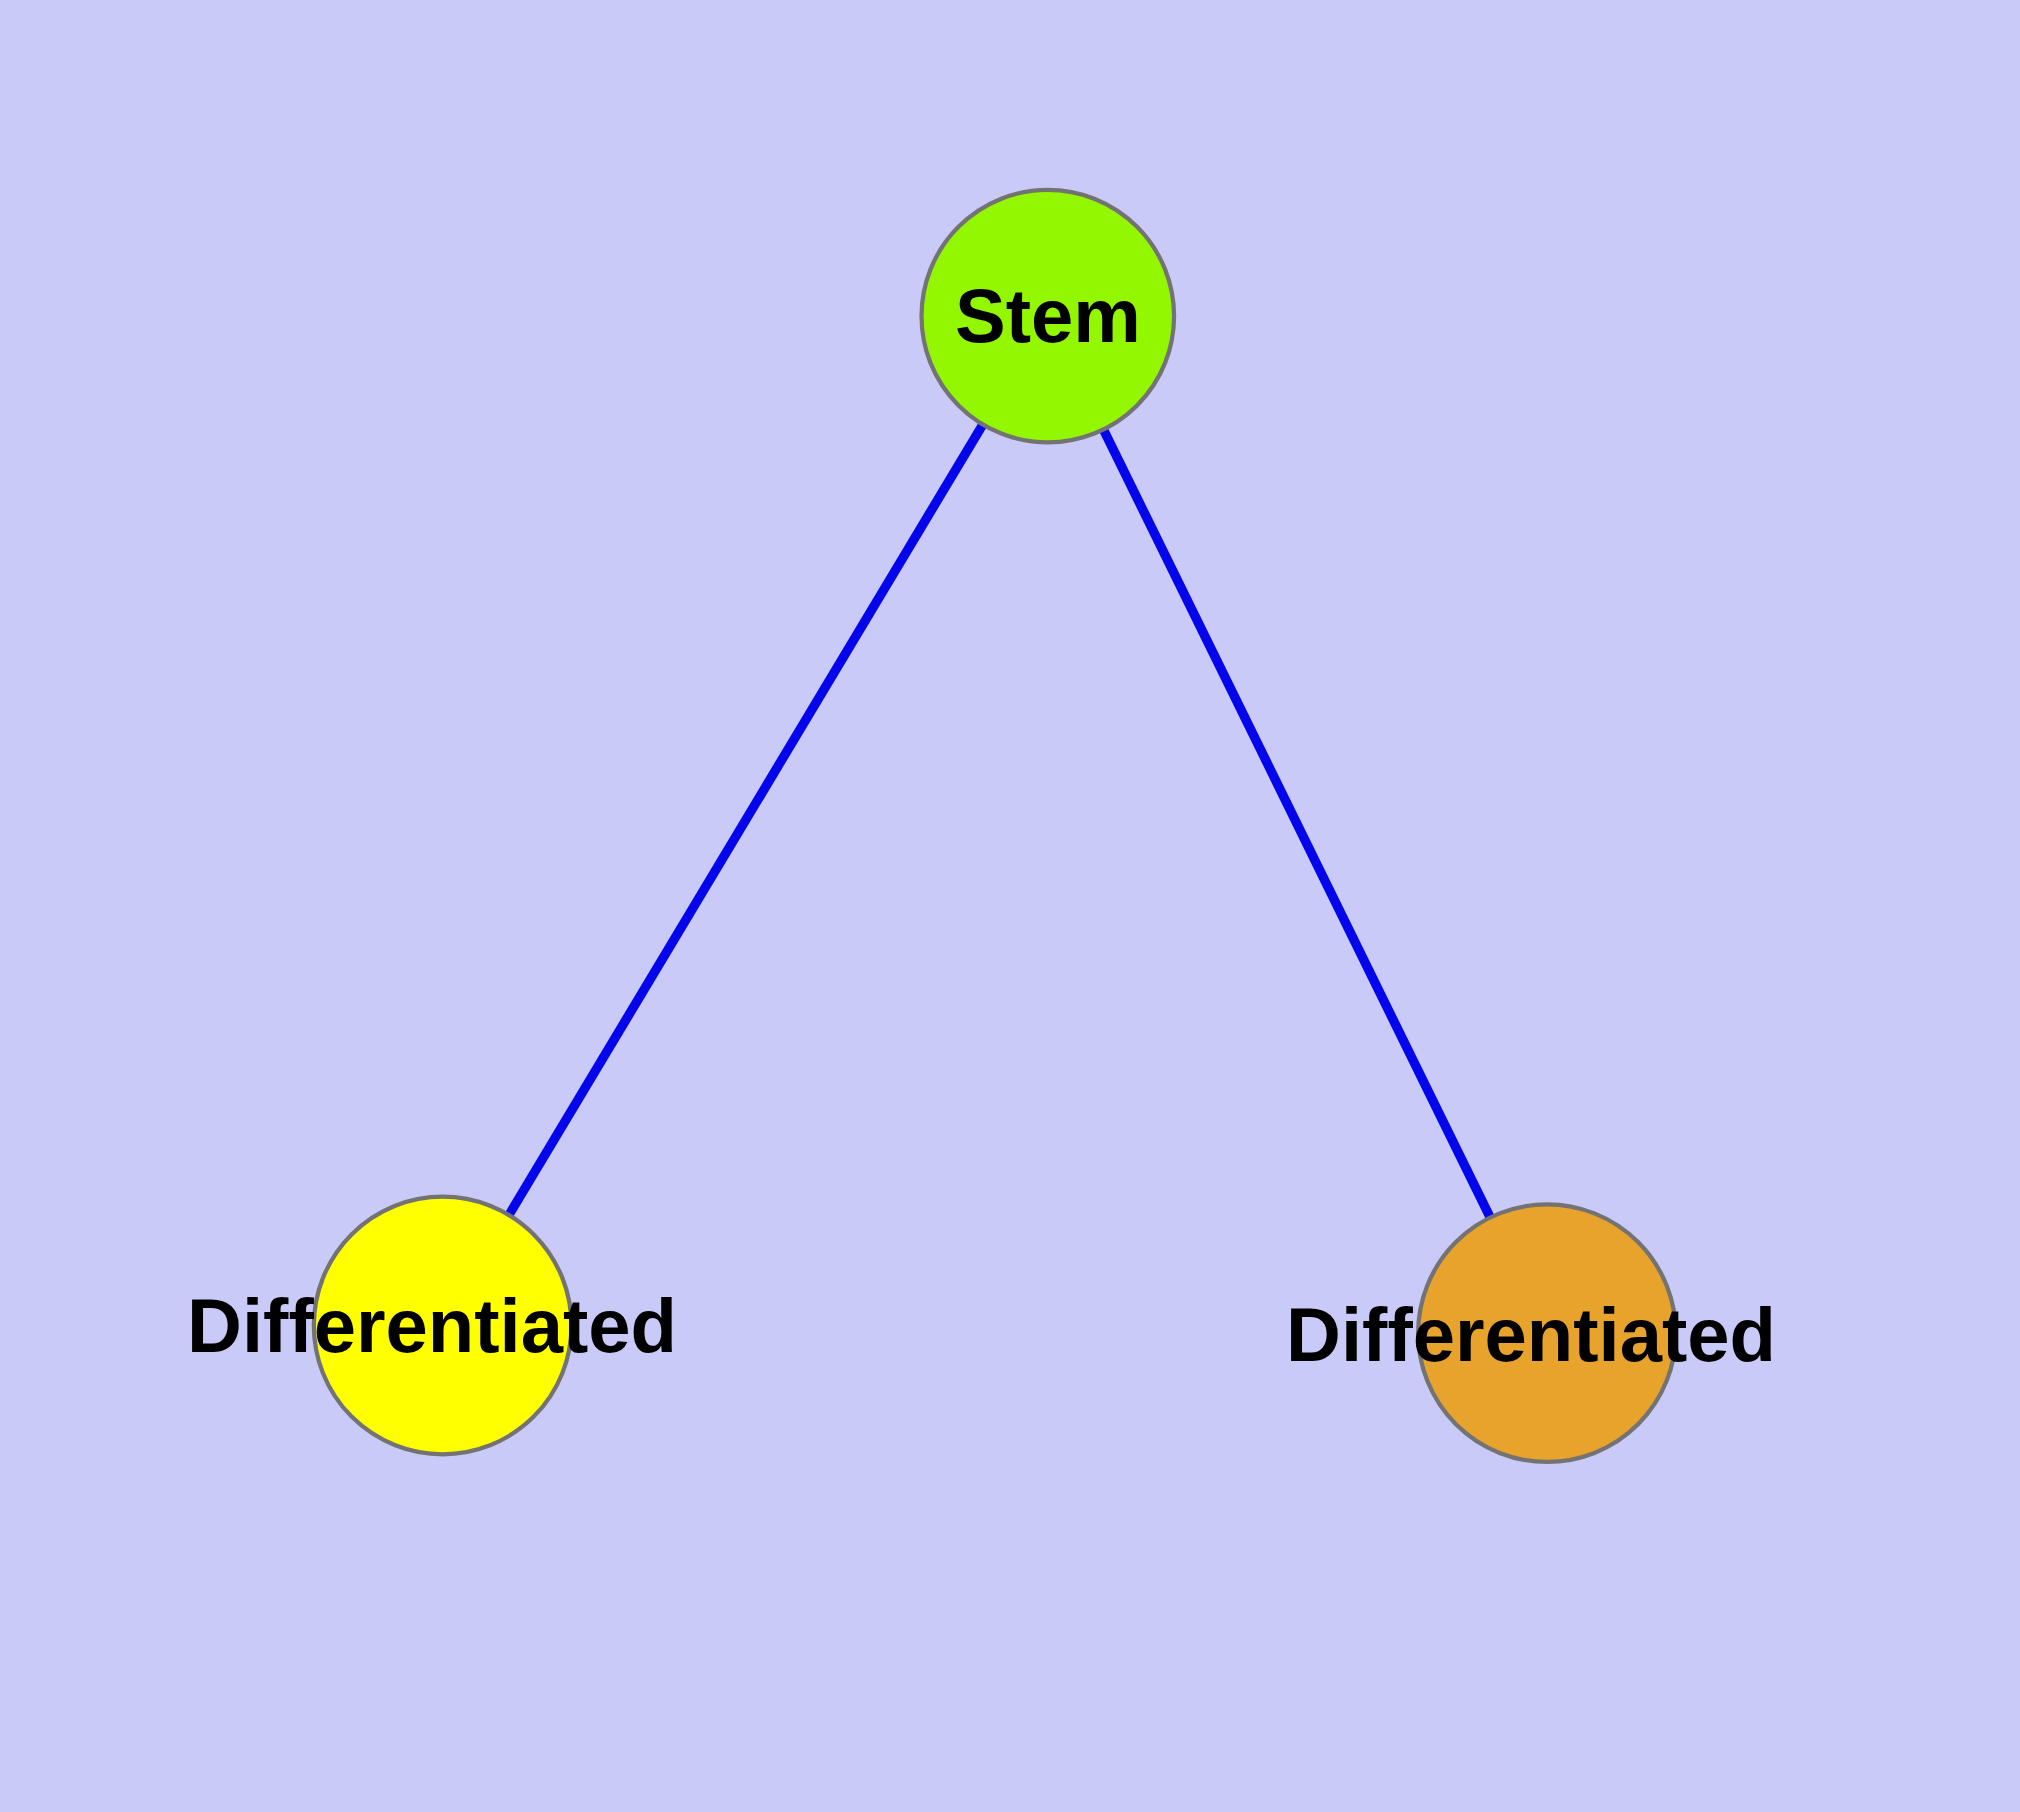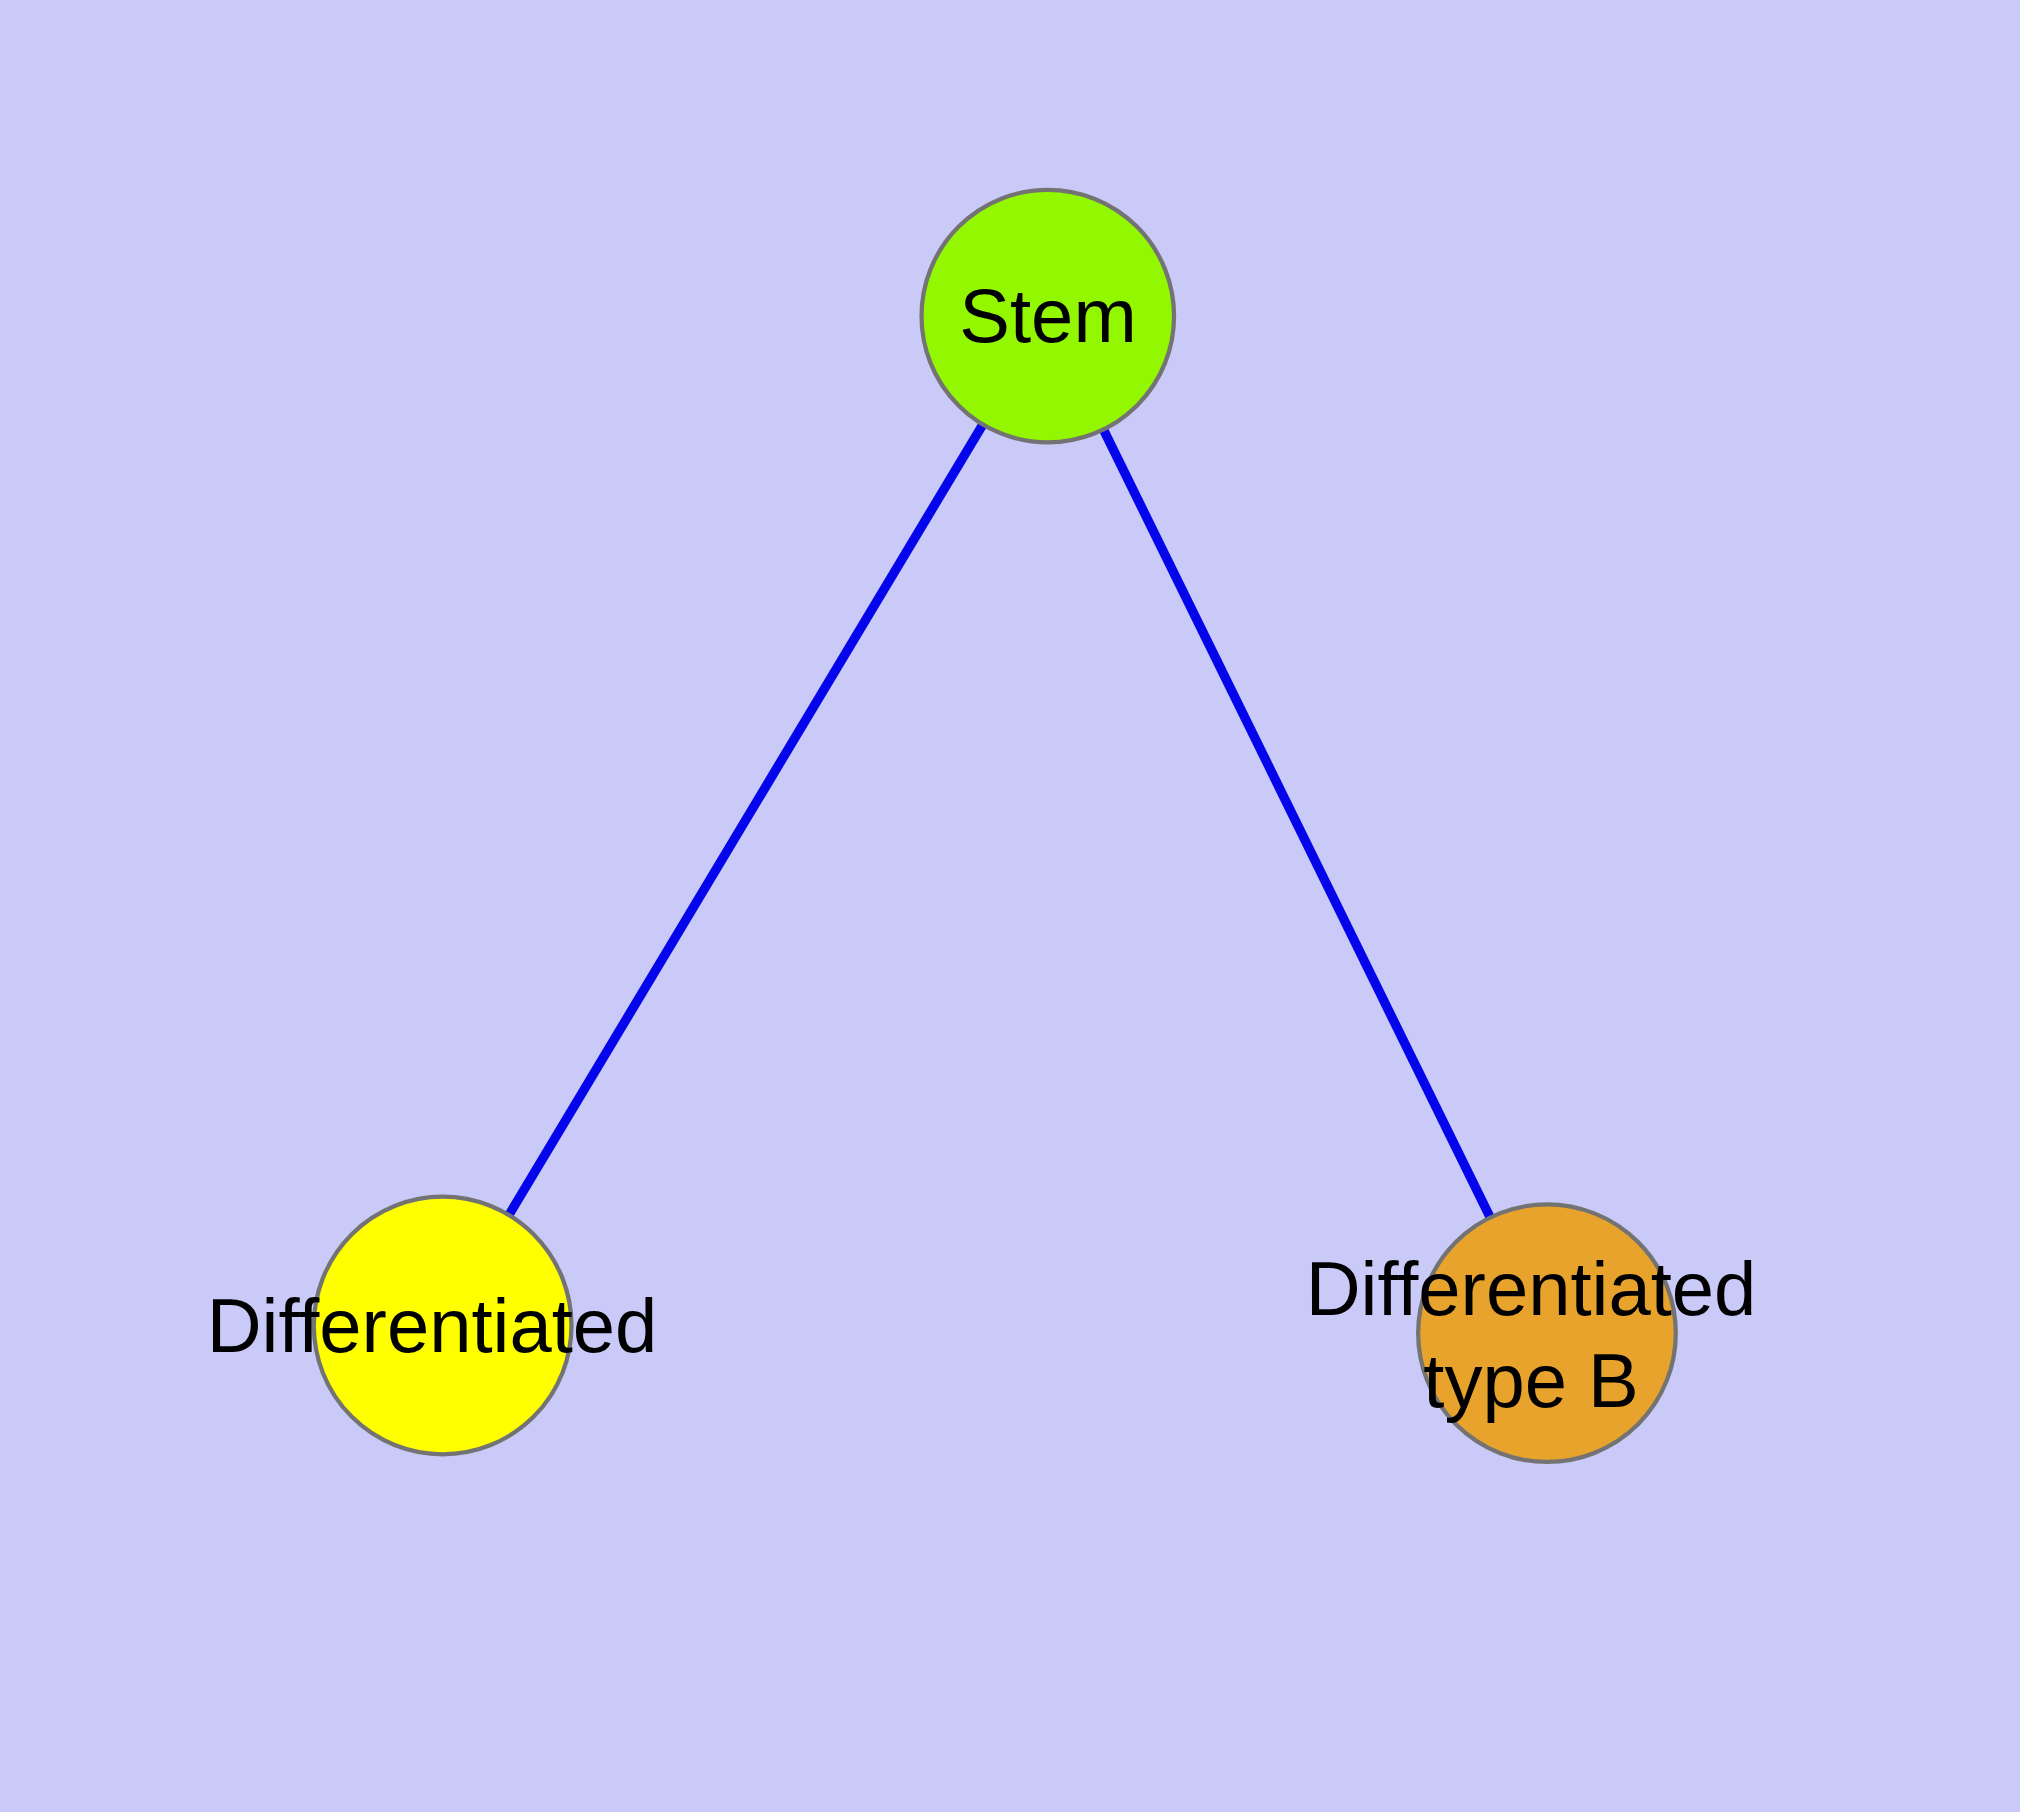--- a/index.html
+++ b/index.html
@@ -19,21 +19,21 @@
     position: absolute;
     left: 0;
     top: 0;
     width: 100%;
     height: 100%;
   }
   .node-label {
     position: absolute;
     transform: translate(-50%, -50%);
     text-align: center;
-    font-weight: normal;
+    font-weight: bold;
     font-size: 76px;
     line-height: 92px;
     color: #000000;
     white-space: nowrap;
     letter-spacing: 0px;
   }
   .node-label .line {
     display: block;
   }
 </style>
@@ -54,17 +54,16 @@
   <div class="node-label" style="left:1048px; top:316px;">
     <span class="line">Stem</span>
   </div>
 
   <div class="node-label" style="left:432px; top:1326px;">
     <span class="line">Differentiated</span>
   </div>
 
   <div class="node-label" style="left:1531px; top:1335px;">
     <span class="line">Differentiated</span>
-    <span class="line">type B</span>
   </div>
 
 </div>
 
 
 </body></html>

